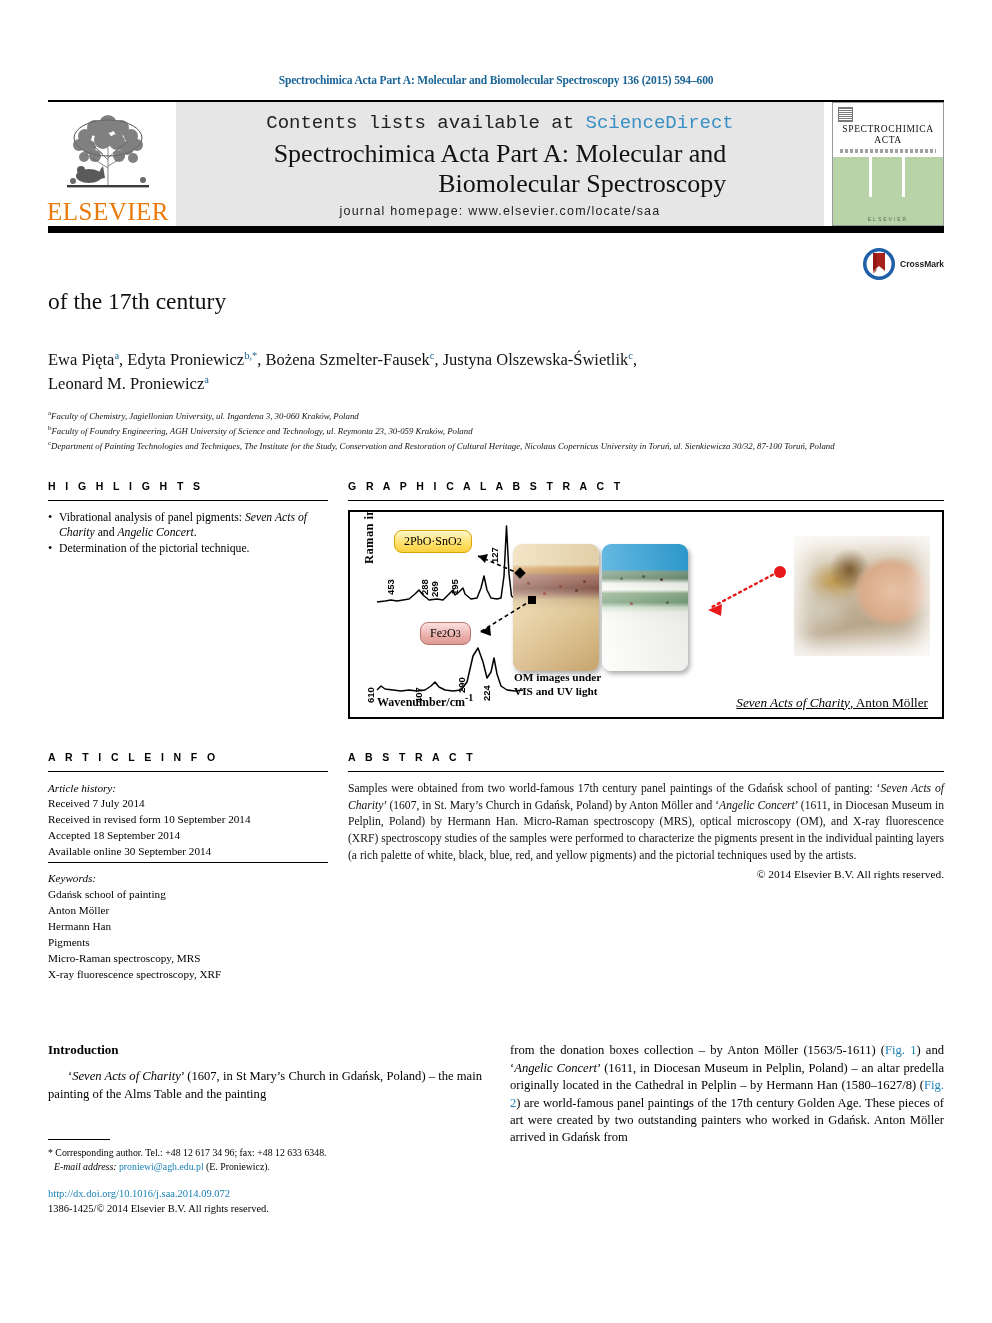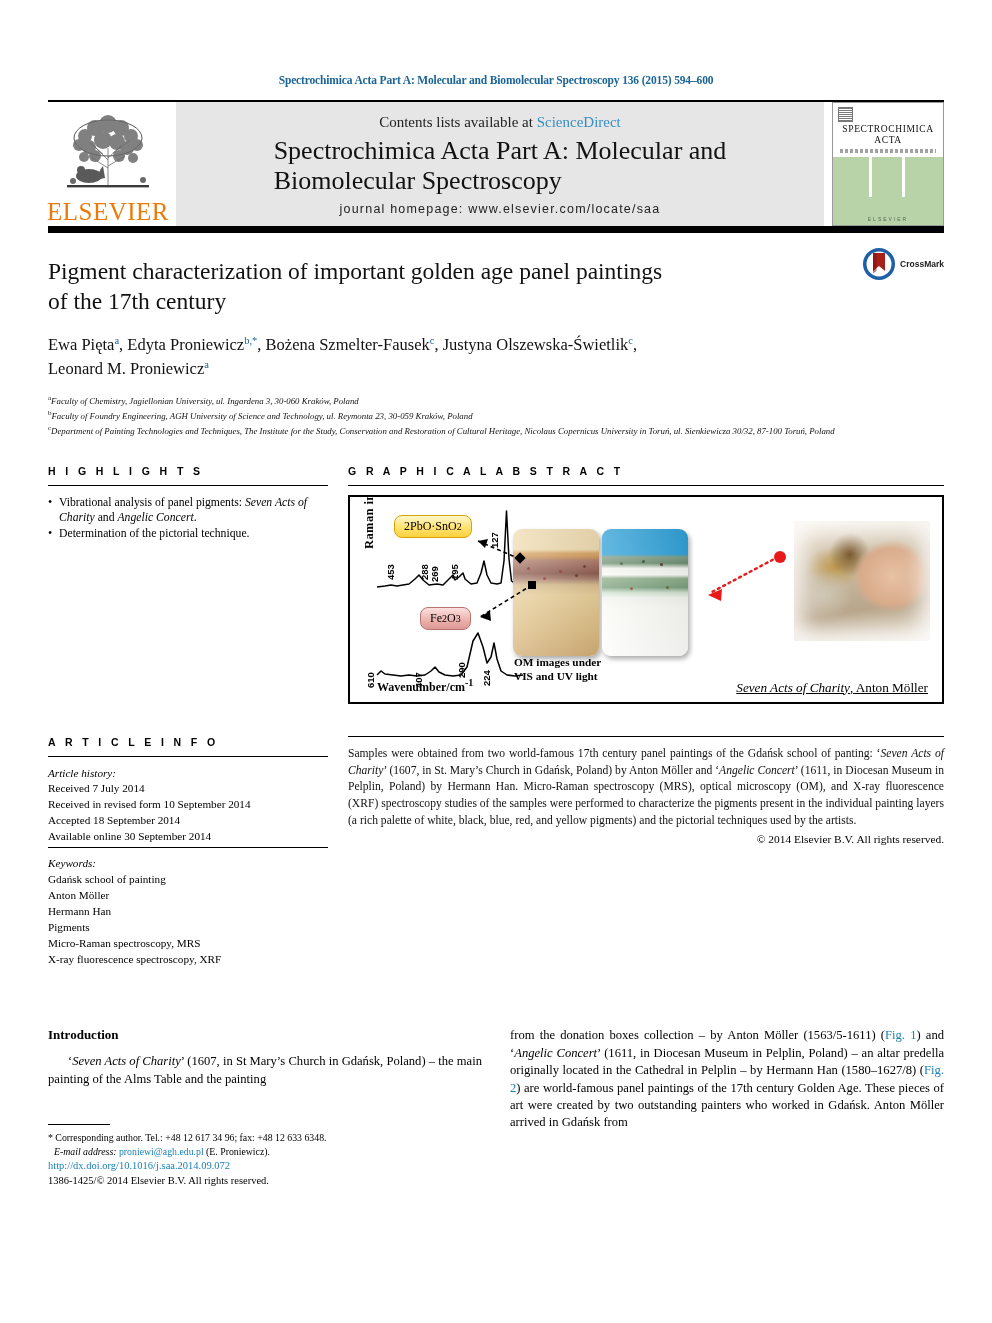--- a/index.html
+++ b/index.html
@@ -59,31 +59,31 @@
     flex: 1 1 auto;
     background: #e6e6e6;
     display: flex;
     flex-direction: column;
     align-items: center;
     justify-content: center;
     margin: 0 8px;
     padding: 6px 0 4px 0;
   }
   .contents-line {
-    font-family: Liberation Serif, serif;
-    font-size: 15px;
+    font-family: Liberation Mono, monospace;
+    font-size: 19px;
     color: #222;
     margin-bottom: 2px;
   }
   .sciencedirect { color: #3a8fc4; }
   .journal-title {
     font-family: "Liberation Serif", serif;
     font-size: 26px;
     line-height: 1.14;
-    text-align: left;
+    text-align: right;
     color: #111;
     margin: 3px 0 6px 0;
   }
   .homepage-line {
     font-family: "Liberation Sans", sans-serif;
     font-size: 12.5px;
     letter-spacing: 1.2px;
     color: #222;
   }
   .cover-thumb {
@@ -162,21 +162,21 @@
   .crossmark-word {
     font-family: "Liberation Sans", sans-serif;
     font-size: 8.5px;
     font-weight: bold;
     color: #222;
   }
   .authors {
     font-family: "Liberation Serif", serif;
     font-size: 16.5px;
     line-height: 1.42;
-    margin-top: 17px;
+    margin-top: 32px;
     color: #111;
   }
   .authors sup { color: #1a6496; font-size: 10.5px; }
   .affiliations {
     margin-top: 13px;
     font-family: "Liberation Serif", serif;
     font-style: italic;
     font-size: 8.8px;
     line-height: 1.45;
     color: #111;
@@ -270,21 +270,21 @@
   .lnk { color: #1a7fb5; }
 
   .footnote-wrap { margin-top: 36px; }
   .footnote-rule { border-top: 1.3px solid #000; width: 62px; margin-bottom: 6px; }
   .footnote {
     font-size: 9.8px;
     line-height: 1.42;
   }
   .footnote .fn-ind { padding-left: 12px; text-indent: -12px; }
   .footnote i { font-style: italic; }
-  .doi-block { font-size: 10.5px; line-height: 1.38; }
+  .doi-block { margin-top: 13px; font-size: 10.5px; line-height: 1.38; }
   .doi-link { color: #1a7fb5; }
 
   
   .ga-inner { position: absolute; inset: 0; }
   .ylabel {
     position: absolute;
     left: 12px; top: 52px;
     transform: rotate(-90deg);
     transform-origin: left top;
     font-family: "Liberation Serif", serif;
@@ -497,21 +497,21 @@
       <svg width="34" height="34" viewBox="0 0 34 34">
         <circle cx="17" cy="17" r="16" fill="#1f5fa8"></circle>
         <circle cx="17" cy="17" r="12.5" fill="#ffffff"></circle>
         <path d="M11 6 h12 v18 l-6 -5 l-6 5 z" fill="#a8201a"></path>
         <path d="M11 6 h3.5 v18 l-3.5 2.6 z" fill="#7d120f" opacity="0.55"></path>
       </svg>
       <span class="crossmark-word">CrossMark</span>
     </div>
 
     <h1 class="paper-title">
-      <span>Pigment characterization of important golden age panel paintings</span><br>
+      <br>
       <span>of the 17th century</span>
     </h1>
 
     <div class="authors">
       <span>Ewa Pięta</span><sup>a</sup><span>, </span><span>Edyta Proniewicz</span><sup>b,*</sup><span>, </span><span>Bożena Szmelter-Fausek</span><sup>c</sup><span>, </span><span>Justyna Olszewska-Świetlik</span><sup>c</sup><span>,</span><br><span>Leonard M. Proniewicz</span><sup>a</sup>
     </div>
 
     <div class="affiliations">
       <div><sup>a</sup><span>Faculty of Chemistry, Jagiellonian University, ul. Ingardena 3, 30-060 Kraków, Poland</span></div>
       <div><sup>b</sup><span>Faculty of Foundry Engineering, AGH University of Science and Technology, ul. Reymonta 23, 30-059 Kraków, Poland</span></div>
@@ -635,20 +635,21 @@
           <div>Pigments</div>
           <div>Micro-Raman spectroscopy, MRS</div>
           <div>X-ray fluorescence spectroscopy, XRF</div>
         </div>
       </div>
     </div>
 
     <div class="col-gap"></div>
 
     <div class="col-right">
+      <div class="sec-head">A B S T R A C T</div>
       <div class="sec-rule"></div>
       <div class="abstract-body"><span>Samples were obtained from two world-famous 17th century panel paintings of the Gdańsk school of panting: ‘</span><i>Seven Acts of Charity</i><span>’ (1607, in St. Mary’s Church in Gdańsk, Poland) by Anton Möller and ‘</span><i>Angelic Concert</i><span>’ (1611, in Diocesan Museum in Pelplin, Poland) by Hermann Han. Micro-Raman spectroscopy (MRS), optical microscopy (OM), and X-ray fluorescence (XRF) spectroscopy studies of the samples were performed to characterize the pigments present in the individual painting layers (a rich palette of white, black, blue, red, and yellow pigments) and the pictorial techniques used by the artists.</span></div>
       <div class="copyright">© 2014 Elsevier B.V. All rights reserved.</div>
     </div>
   </div>
 
   <div class="body-cols">
     <div class="bcol">
       <div class="h-intro">Introduction</div>
       <div class="btext">

